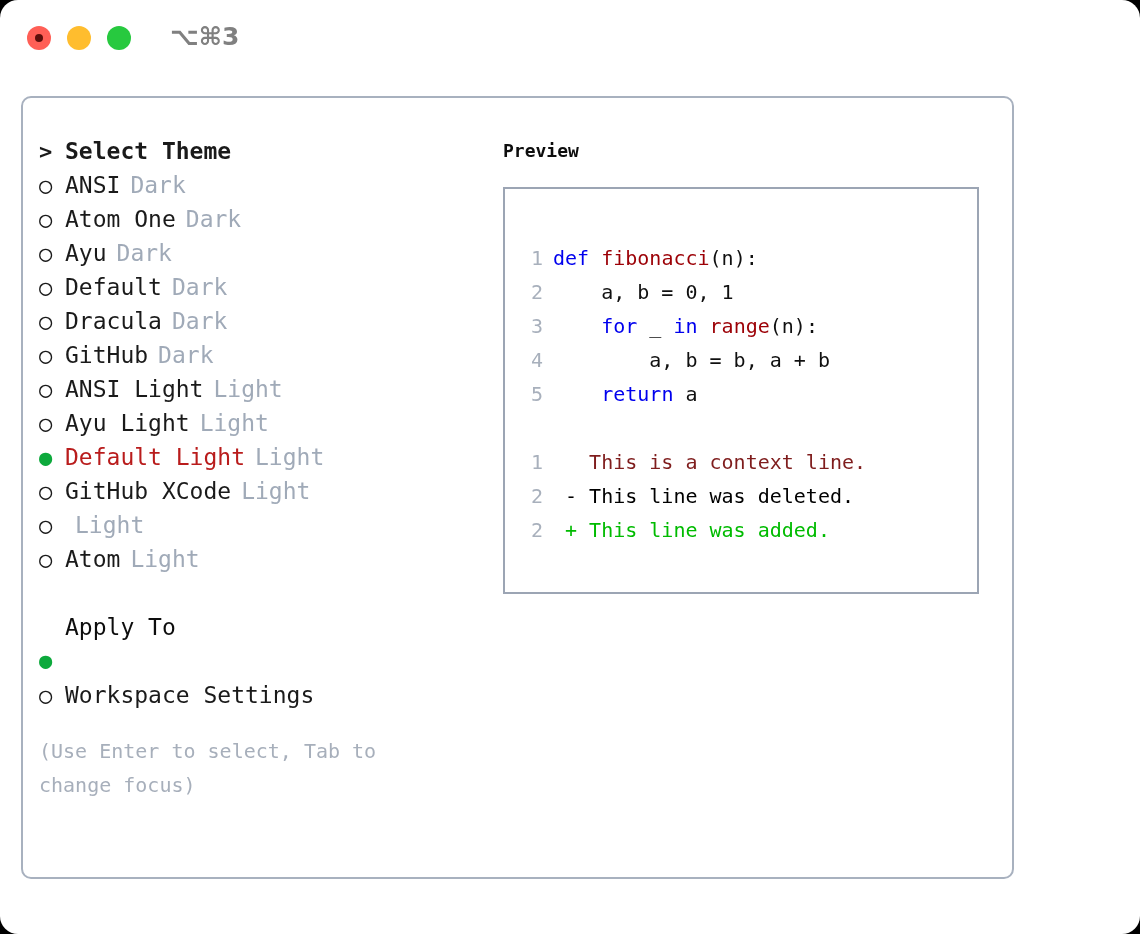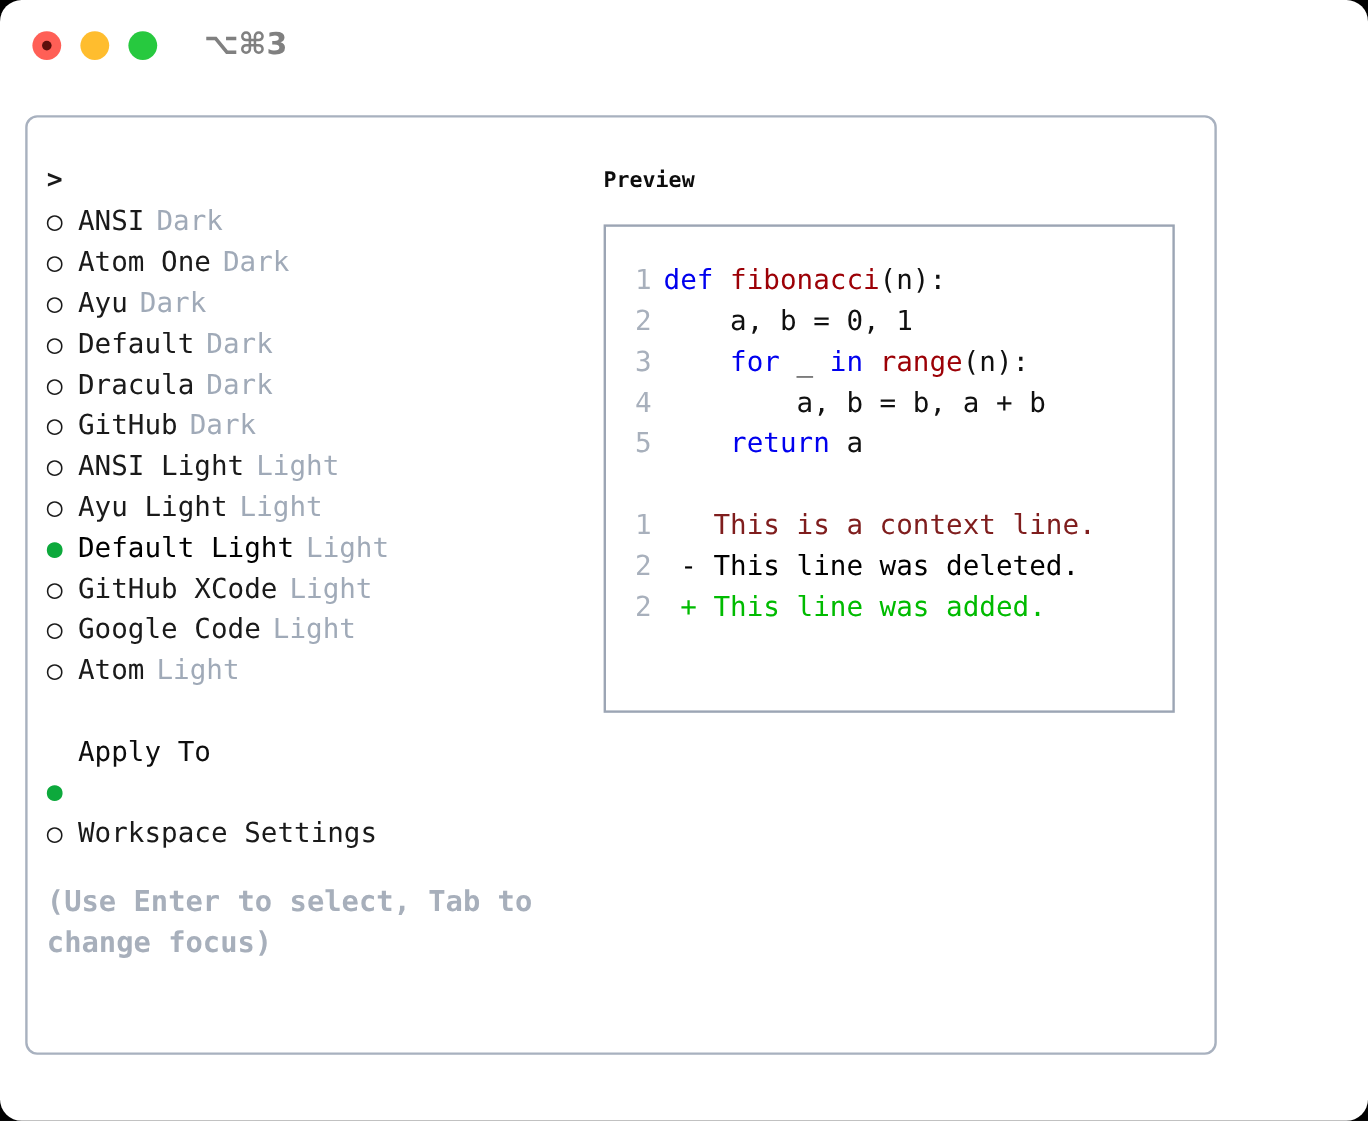--- a/index.html
+++ b/index.html
@@ -105,36 +105,35 @@
   .marker {
     display: inline-block;
     width: 26px;
     flex: 0 0 26px;
     font-size: 22px;
     color: #1a1a1a;
   }
   .marker.selected { color: #0da93c; }
   .marker.blank { color: transparent; }
   .label { color: #1a1a1a; }
-  .row.selected .label { color: #000000; }
+  .row.selected .label { color: #b91c1c; }
   .tag {
     color: #a0aab8;
     margin-left: 10px;
   }
   .spacer { height: 34px; }
   .section-title {
     color: #0d0d0d;
   }
   .hint {
     margin-top: 22px;
-    font-size: 24px;
+    font-size: 20px;
     line-height: 34px;
     color: #a7afbb;
     width: 410px;
-    font-weight: bold;
   }
 
   
   .right-pane {
     position: absolute;
     left: 480px;
     top: 36px;
     width: 490px;
   }
   .preview-title {
@@ -148,22 +147,22 @@
     width: 476px;
     height: 407px;
     border: 2px solid #9ca5b4;
     box-sizing: border-box;
     background: #ffffff;
     position: relative;
   }
   .code {
     position: absolute;
     left: 10px;
-    top: 28px;
-    font-size: 23px;
+    top: 52px;
+    font-size: 20px;
     line-height: 34px;
     white-space: pre;
   }
   .cline { display: block; height: 34px; }
   .lnum {
     display: inline-block;
     width: 28px;
     text-align: right;
     color: #a8b0bc;
     margin-right: 10px;
@@ -191,20 +190,21 @@
     </div>
     <div class="shortcut">⌥⌘3</div>
   </div>
 
   <div class="card">
 
     <div class="left-pane">
 
       <div class="row header-row">
         <span class="marker">&gt;</span>
+        <span class="label" style="font-weight:bold">Select Theme</span>
       </div>
 
       <div id="theme-list">
           <div class="row">
             <span class="marker">○</span>
             <span class="label">ANSI</span>
             <span class="tag">Dark</span>
           </div>
           <div class="row">
             <span class="marker">○</span>
@@ -246,21 +246,20 @@
             <span class="label">Default Light</span>
             <span class="tag">Light</span>
           </div>
           <div class="row">
             <span class="marker">○</span>
             <span class="label">GitHub XCode</span>
             <span class="tag">Light</span>
           </div>
           <div class="row">
             <span class="marker">○</span>
-            <span class="label">Google Code</span>
             <span class="tag">Light</span>
           </div>
           <div class="row">
             <span class="marker">○</span>
             <span class="label">Atom</span>
             <span class="tag">Light</span>
           </div>
         </div>
 
       <div class="spacer"></div>

